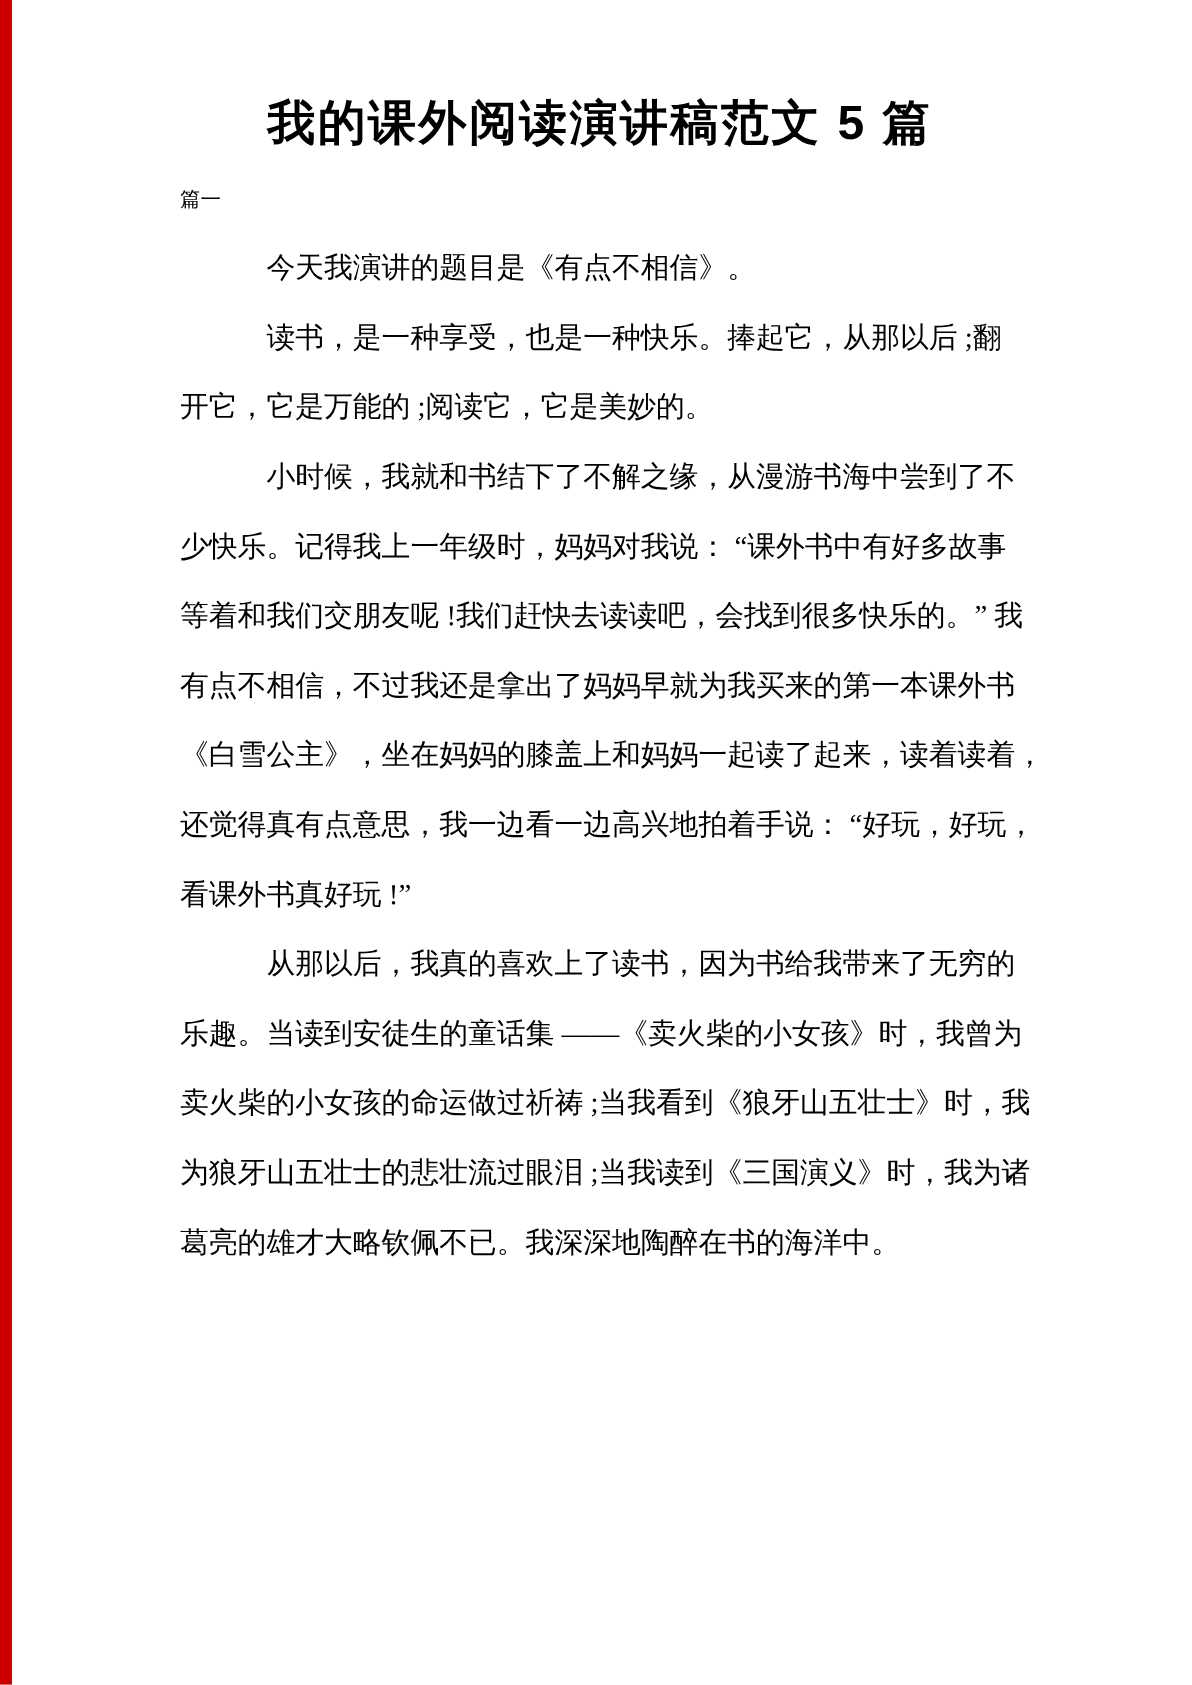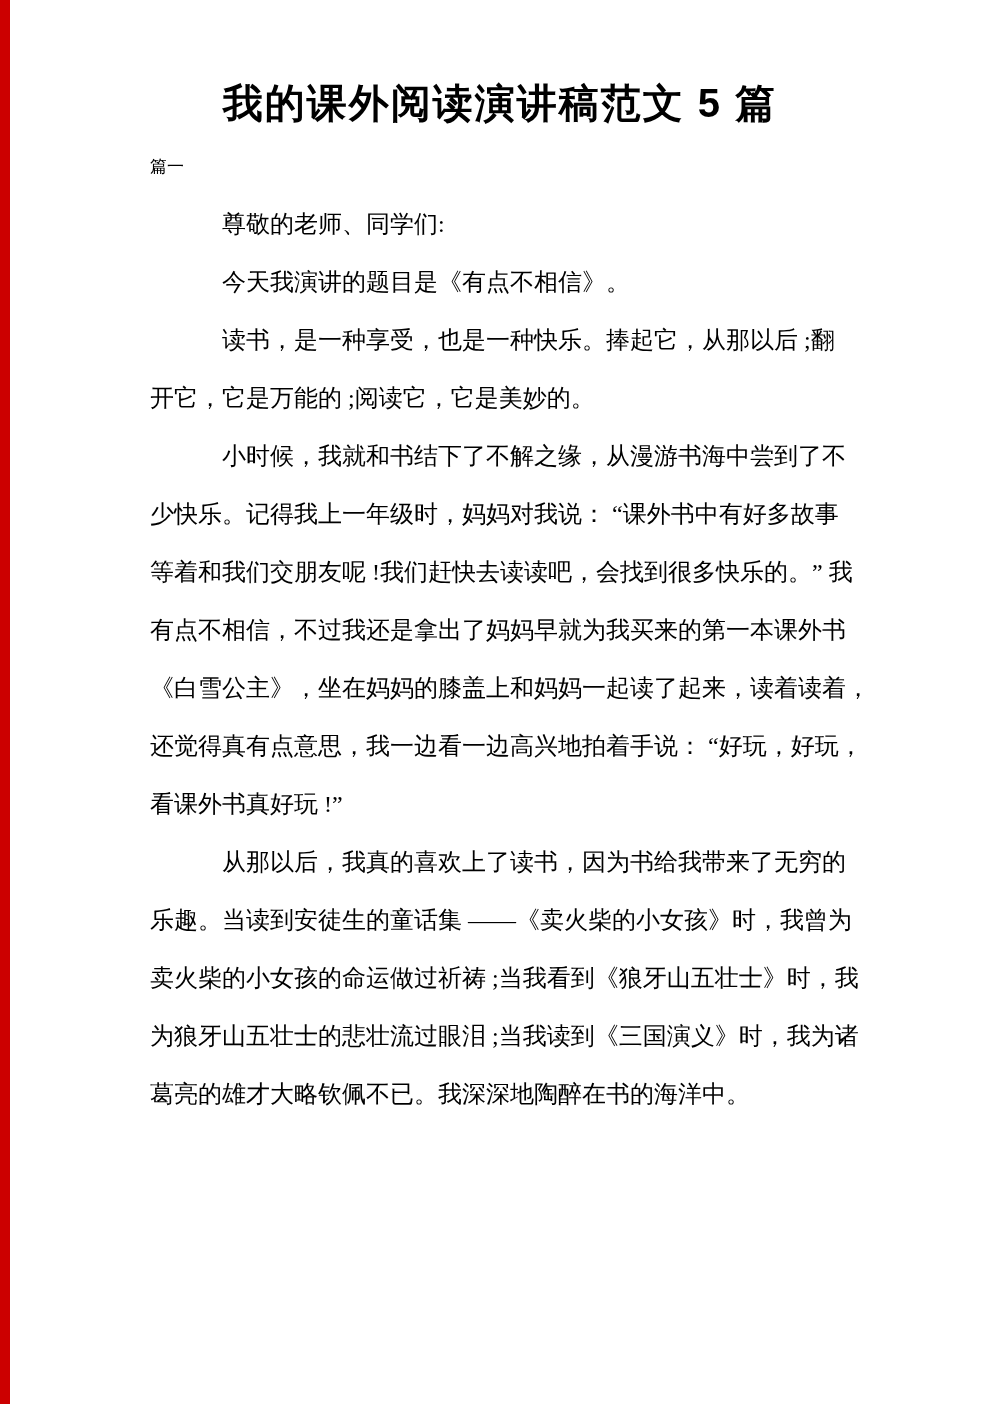--- a/index.html
+++ b/index.html
@@ -61,21 +61,20 @@
 <body>
 
 <div class="red-bar"></div>
 
 <div class="page-content">
   <div class="doc-title">我的课外阅读演讲稿范文 5 篇</div>
 
   <div class="section-label">篇一</div>
 
   <div class="paragraphs">
-    <p>尊敬的老师、同学们:</p>
     <p>今天我演讲的题目是《有点不相信》。</p>
     <p>读书，是一种享受，也是一种快乐。捧起它，从那以后 ;翻
 开它，它是万能的 ;阅读它，它是美妙的。</p>
     <p>小时候，我就和书结下了不解之缘，从漫游书海中尝到了不
 少快乐。记得我上一年级时，妈妈对我说： “课外书中有好多故事
 等着和我们交朋友呢 !我们赶快去读读吧，会找到很多快乐的。” 我
 有点不相信，不过我还是拿出了妈妈早就为我买来的第一本课外书
 《白雪公主》，坐在妈妈的膝盖上和妈妈一起读了起来，读着读着，
 还觉得真有点意思，我一边看一边高兴地拍着手说： “好玩，好玩，
 看课外书真好玩 !”</p>

